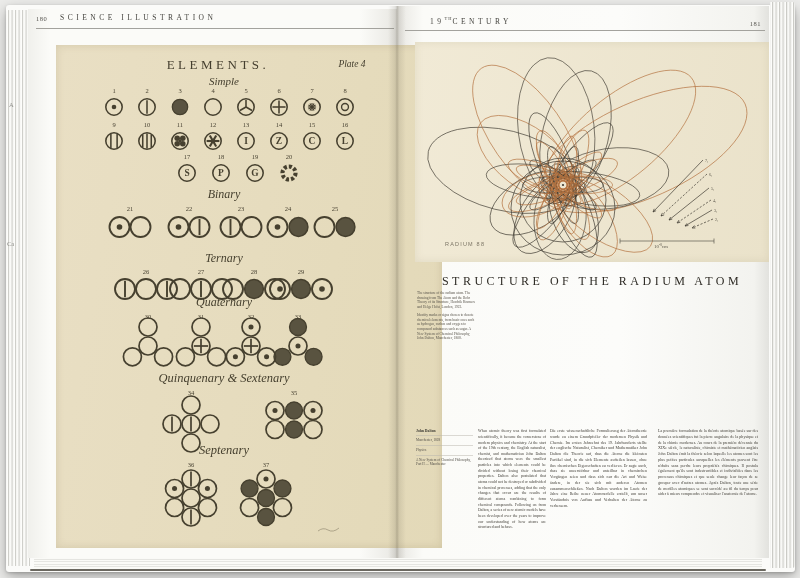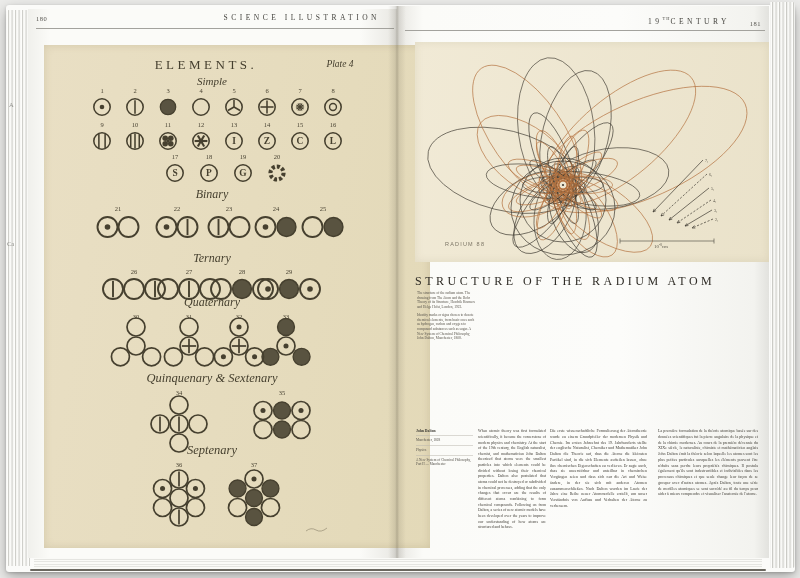--- a/index.html
+++ b/index.html
@@ -15,36 +15,36 @@
         background:repeating-linear-gradient(0deg,#e5e5e1 0 1px,#fafaf7 1px 2.6px)}
   #book-bottom-line{position:absolute;left:30px;top:569px;width:736px;height:2px;background:#6a675f;border-radius:1px}
   .edge-tab{position:absolute;font:6.5px "Liberation Serif",serif;color:#90908b}
   #page-left{position:absolute;left:28px;top:9px;width:369px;height:549px;
         background:linear-gradient(90deg,#f0f0ec 0,#fbfbf8 6%,#fbfbf8 90%,#e8e7e2 100%)}
   #page-right{position:absolute;left:397px;top:6px;width:372px;height:552px;
         background:linear-gradient(90deg,#e8e7e2 0,#fbfbf8 7%,#fcfcfa 60%,#f3f3ef 96%,#e2e2de 100%)}
   #gutter{position:absolute;left:388px;top:6px;width:18px;height:552px;
         background:linear-gradient(90deg,rgba(60,55,40,0) 0,rgba(60,55,40,.13) 40%,rgba(60,55,40,.28) 50%,rgba(60,55,40,.11) 62%,rgba(60,55,40,0) 100%)}
   .hdr-num{position:absolute;font-size:6.5px;color:#55534e;letter-spacing:.5px}
-  .hdr-title{position:absolute;text-align:right;font-size:7.5px;letter-spacing:3.5px;color:#45443f}
+  .hdr-title{position:absolute;text-align:left;font-size:7.5px;letter-spacing:3.5px;color:#45443f}
   .hdr-title sup{font-size:4.5px;letter-spacing:1px}
   .hdr-rule{position:absolute;height:1px;background:#a3a29d}
-  #plate-left{position:absolute;left:44px;top:45px;width:386px;height:503px;
+  #plate-left{position:absolute;left:56px;top:45px;width:386px;height:503px;
         box-shadow:inset 0 0 8px rgba(110,95,55,.18)}
   #plate-right{position:absolute;left:415px;top:42px;width:354px;height:220px;
         box-shadow:inset 0 0 8px rgba(110,95,55,.12)}
   .pl-num{font-family:"Liberation Serif",serif;font-size:6.5px;fill:#4a4434}
   .pl-script{font-family:"Liberation Serif",serif;font-style:italic;fill:#46402f}
   .pl-letter{font-family:"Liberation Serif",serif;font-weight:700;fill:#46402f}
   .pl-title{font-family:"Liberation Serif",serif;font-size:13px;letter-spacing:3.5px;fill:#443e2e}
   .pl-plate4{font-family:"Liberation Serif",serif;font-style:italic;font-size:9.5px;fill:#443e2e}
   .rad-label{font-family:"Liberation Sans",sans-serif;font-size:5.5px;letter-spacing:1.2px;fill:#7c7565}
   .rad-tiny{font-family:"Liberation Serif",serif;font-size:4px;fill:#5a564a}
   .rad-scale{font-family:"Liberation Serif",serif;font-size:5px;fill:#5d594e;text-anchor:middle}
-  #radium-title{position:absolute;left:415px;top:274px;width:354px;text-align:left;
+  #radium-title{position:absolute;left:415px;top:274px;width:354px;text-align:center;
         font-size:12px;letter-spacing:3.5px;color:#2f2c26}
   .tiny{transform:scale(.5);transform-origin:0 0}
   #caption-block{position:absolute;left:417px;top:291px;width:60px}
   #caption-block .tiny{width:120px}
   .cap{margin:0 0 7px 0;font-size:7px;line-height:1.32;color:#57534a}
   #factbox{position:absolute;left:416px;top:428px;width:58px}
   #factbox .tiny{width:114px}
   .fb-name{font-size:7.5px;font-weight:700;color:#3b3932;padding-bottom:5px}
   .fb-item{border-top:1px solid #b8b5ac;padding:5px 0;font-size:6.8px;line-height:1.3;color:#54514a}
   .col{position:absolute;top:428px;height:128px;overflow:hidden}

